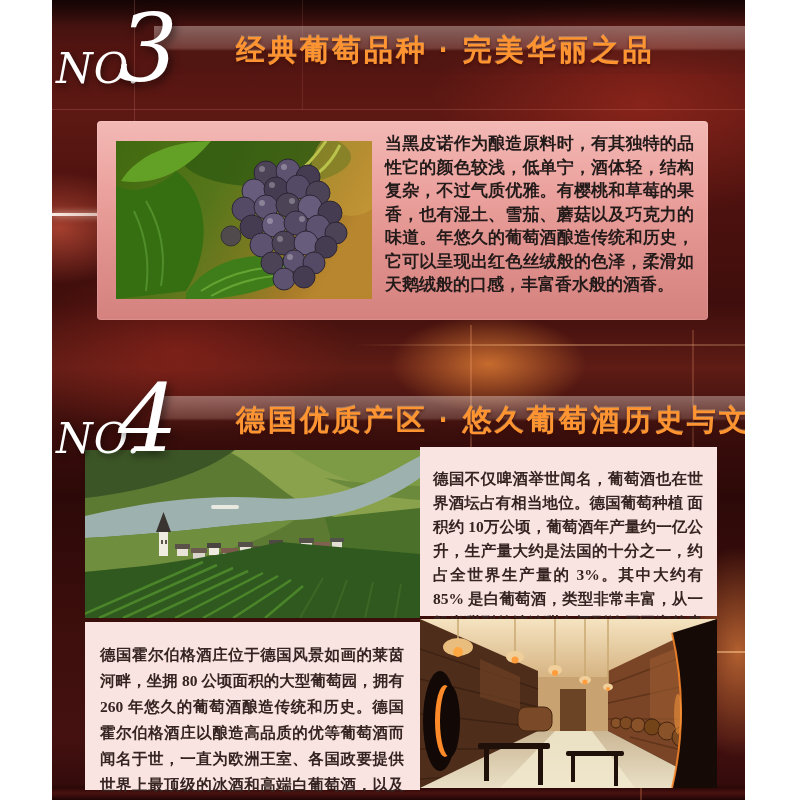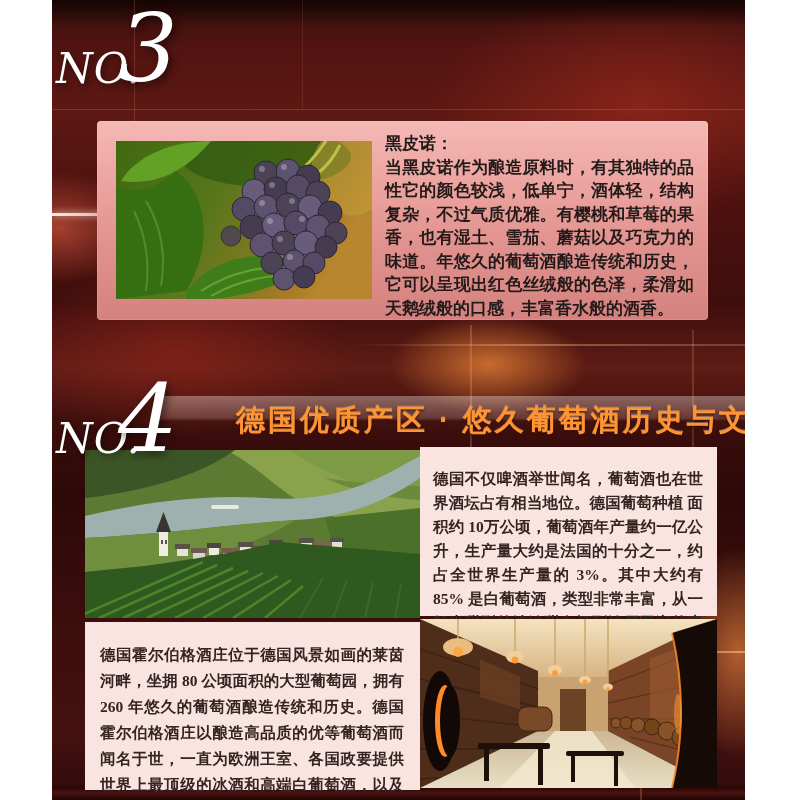--- a/index.html
+++ b/index.html
@@ -67,20 +67,23 @@
     <div class="fx" style="left:0;top:109px;width:693px;height:1px;background:rgba(255,170,150,.18);"></div>
     <div class="fx" style="left:300px;top:344px;width:393px;height:2px;background:linear-gradient(90deg,rgba(255,180,120,0),rgba(255,190,130,.4) 45%,rgba(255,205,150,.22));"></div>
     <div class="fx" style="left:430px;top:651px;width:263px;height:2px;background:linear-gradient(90deg,rgba(255,190,130,0),rgba(255,200,140,.55));"></div>
     <div class="fx" style="left:418px;top:325px;width:2px;height:125px;background:rgba(255,170,120,.25);"></div>
     <div class="fx" style="left:588px;top:556px;width:2px;height:244px;background:rgba(255,150,90,.25);"></div>
     <div class="fx" style="left:82px;top:0;width:1px;height:125px;background:rgba(255,160,140,.2);"></div>
     <div class="fx" style="left:250px;top:0;width:1px;height:110px;background:rgba(255,160,140,.12);"></div>
     <div class="fx" style="left:640px;top:330px;width:2px;height:140px;background:rgba(255,170,120,.2);"></div>
 
     <div class="header" style="top:14px;">
+      <div class="banner">
+        <span class="banner-text">经典葡萄品种 · 完美华丽之品</span>
+      </div>
       <span class="no-prefix">NO.</span>
       <span class="no-digit">3</span>
     </div>
 
     <div class="card3">
       <div class="photo">
         <svg width="256" height="158" viewBox="0 0 256 158">
           <defs>
             <linearGradient id="gbg" x1="0" y1="0" x2="1" y2="0.35">
               <stop offset="0" stop-color="#40690f"></stop>
@@ -135,21 +138,21 @@
             <circle cx="146" cy="62" r="3"></circle>
               <circle cx="176" cy="60" r="3"></circle>
               <circle cx="154" cy="80" r="3"></circle>
             <circle cx="186" cy="78" r="3"></circle>
               <circle cx="164" cy="98" r="3"></circle>
               <circle cx="174" cy="116" r="3"></circle>
           </g>
         </svg>
       </div>
       <div class="card3-text">
-        <span class="card3-title">黑皮诺：</span><span>当黑皮诺作为酿造原料时，有其独特的品性它的颜色较浅，低单宁，酒体轻，结构复杂，不过气质优雅。有樱桃和草莓的果香，也有湿土、雪茄、蘑菇以及巧克力的味道。年悠久的葡萄酒酿造传统和历史，它可以呈现出红色丝绒般的色泽，柔滑如天鹅绒般的口感，丰富香水般的酒香。</span>
+        <span>当黑皮诺作为酿造原料时，有其独特的品性它的颜色较浅，低单宁，酒体轻，结构复杂，不过气质优雅。有樱桃和草莓的果香，也有湿土、雪茄、蘑菇以及巧克力的味道。年悠久的葡萄酒酿造传统和历史，它可以呈现出红色丝绒般的色泽，柔滑如天鹅绒般的口感，丰富香水般的酒香。</span>
       </div>
     </div>
 
     <div class="header" style="top:384px;">
       <div class="banner">
         <span class="banner-text">德国优质产区 · 悠久葡萄酒历史与文化</span>
       </div>
       <span class="no-prefix">NO.</span>
       <span class="no-digit">4</span>
     </div>

